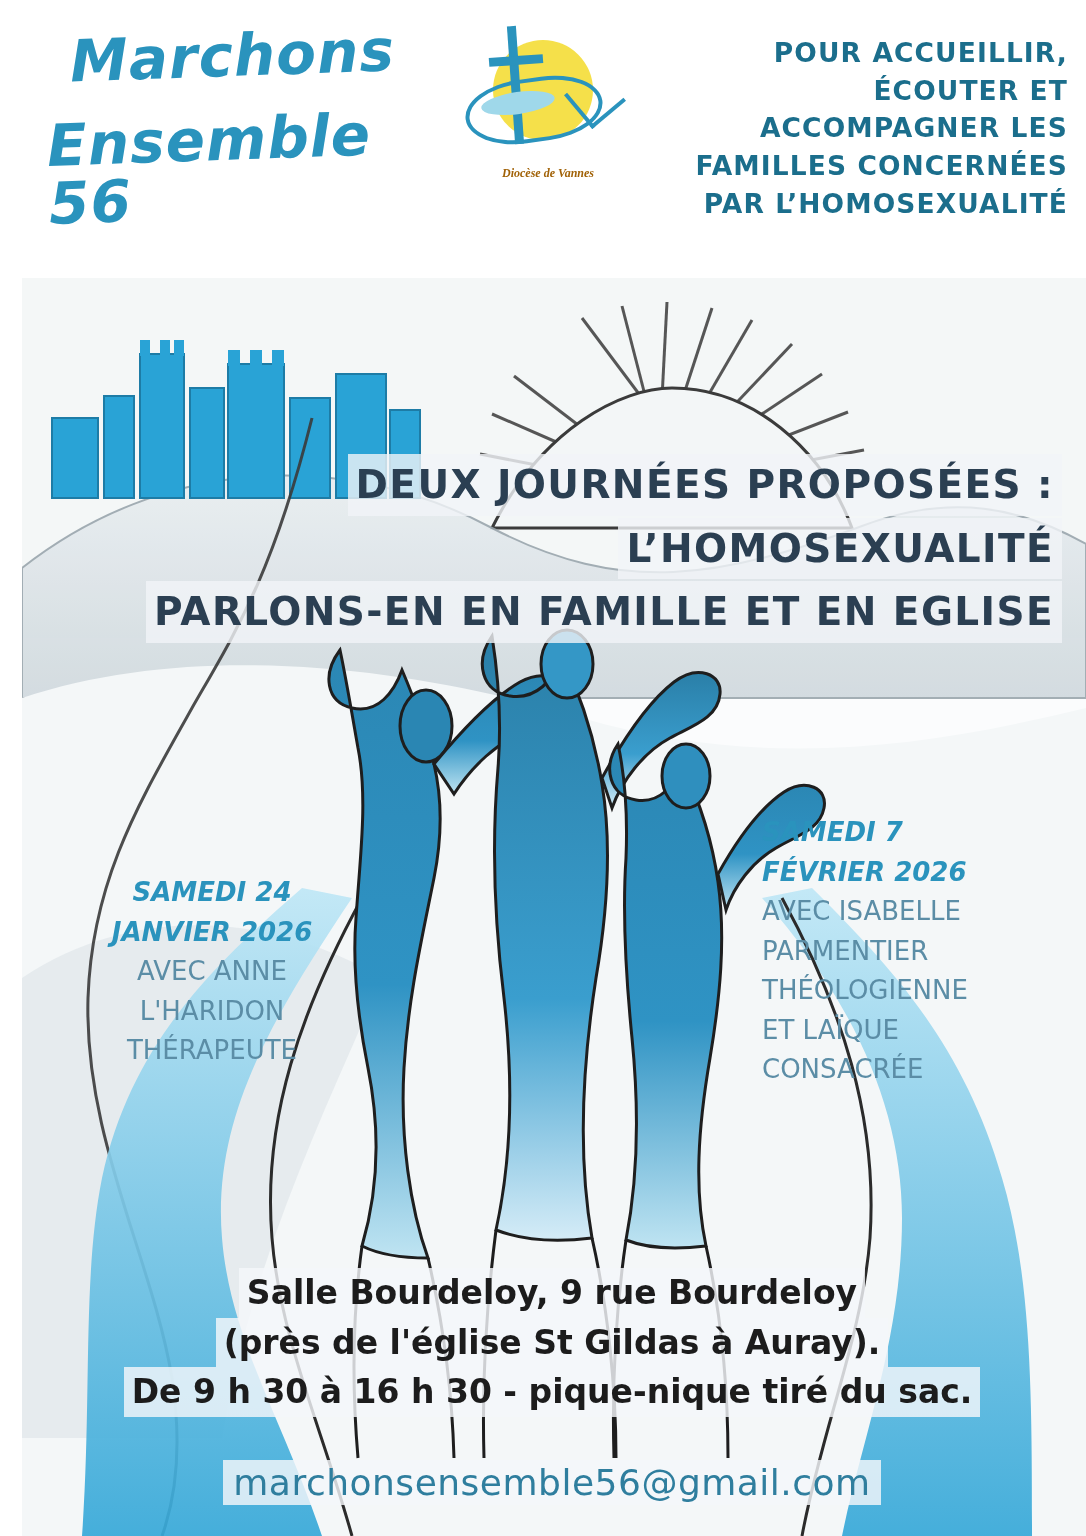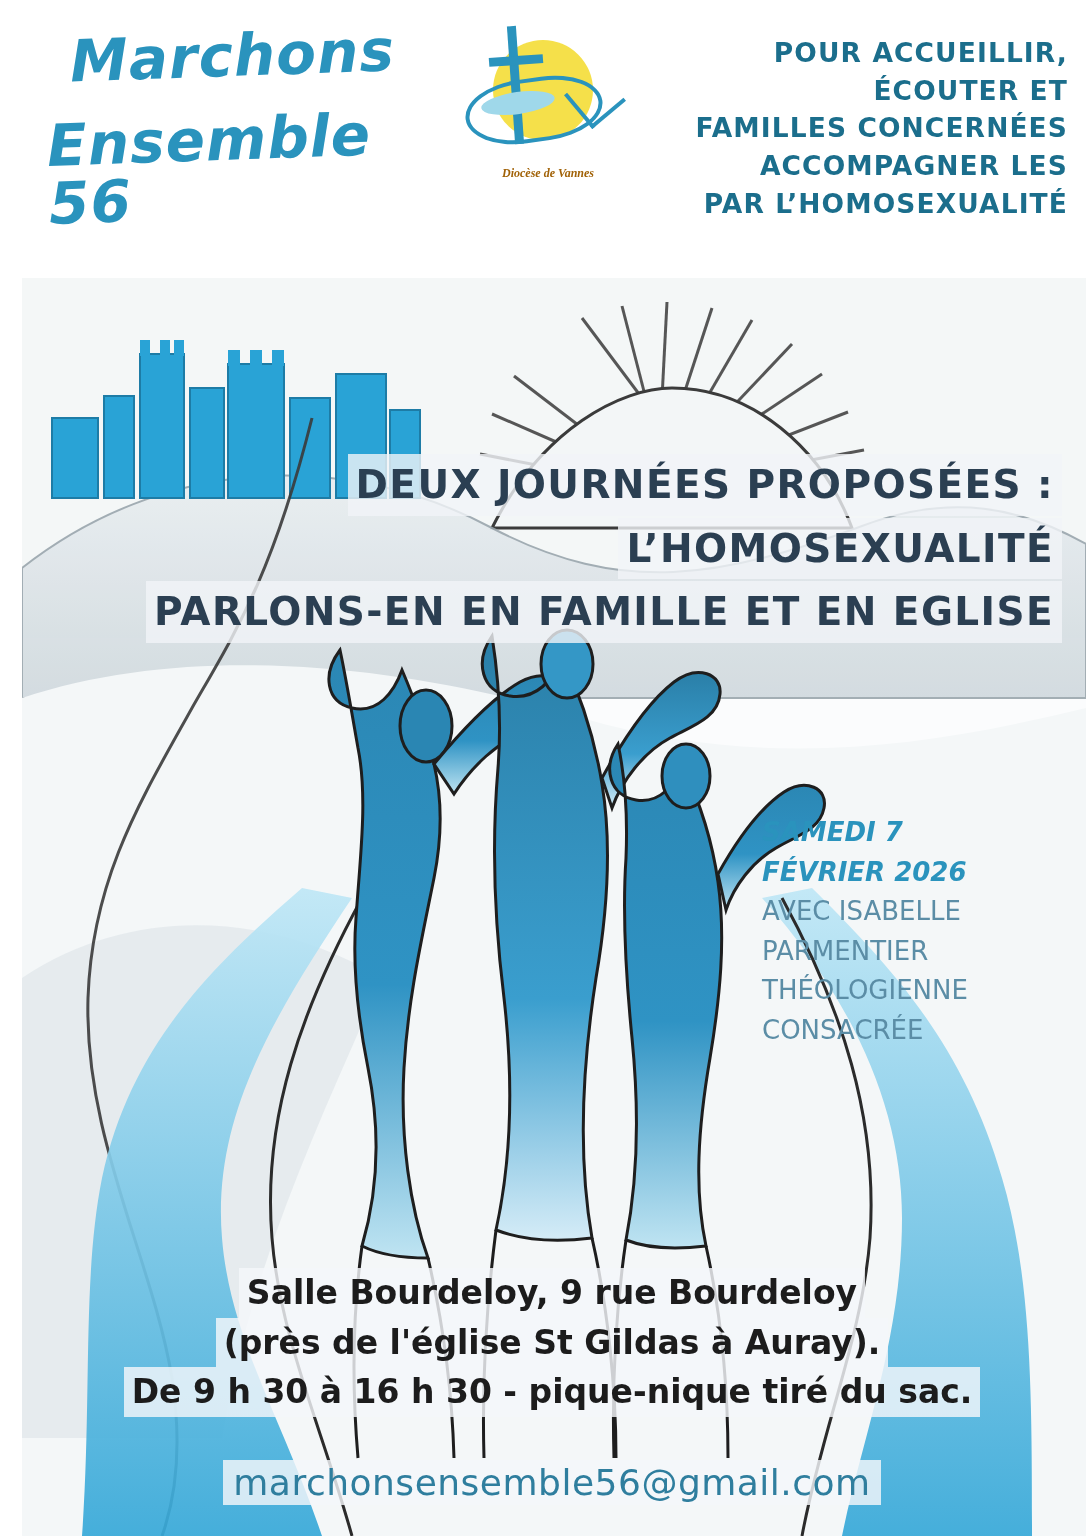--- a/index.html
+++ b/index.html
@@ -228,22 +228,22 @@
     <div class="logo-cross-h"></div>
     <div class="logo-fish"></div>
     <div class="logo-fish-inner"></div>
     <div class="logo-tail"></div>
     <div class="logo-caption">Diocèse de Vannes</div>
   </div>
 
   <div class="tagline">
     <div>POUR ACCUEILLIR,</div>
     <div>ÉCOUTER ET</div>
+    <div>ACCOMPAGNER LES</div>
     <div>FAMILLES CONCERNÉES</div>
-    <div>ACCOMPAGNER LES</div>
     <div>PAR L’HOMOSEXUALITÉ</div>
   </div>
 </div>
 
 <div class="poster">
 
   <svg width="1064" height="1258" viewBox="0 0 1064 1258">
     <defs>
       <linearGradient id="gWater" x1="0" y1="0" x2="0" y2="1">
         <stop offset="0%" stop-color="#bfe7f6"></stop>
@@ -347,27 +347,35 @@
     <path d="M 684 968 C 700 1040 706 1110 706 1180" fill="none" stroke="#1e1e1e" stroke-width="3"></path>
     <path d="M 604 962 C 594 1030 590 1110 592 1180" fill="none" stroke="#1e1e1e" stroke-width="3"></path>
   </svg>
 
   <div class="headline">
     <div><span>DEUX JOURNÉES PROPOSÉES :</span></div>
     <div><span>L’HOMOSEXUALITÉ</span></div>
     <div><span>PARLONS-EN EN FAMILLE ET EN EGLISE</span></div>
   </div>
 
+  <div class="speaker speaker-left">
+    <div class="date">SAMEDI 24</div>
+    <div class="date">JANVIER 2026</div>
+    <div>AVEC  ANNE</div>
+    <div>L'HARIDON</div>
+    <div>THÉRAPEUTE</div>
+  </div>
 
   <div class="speaker speaker-right">
     <div class="date">SAMEDI 7</div>
     <div class="date">FÉVRIER 2026</div>
     <div>AVEC ISABELLE</div>
     <div>PARMENTIER</div>
     <div>THÉOLOGIENNE</div>
+    <div>ET LAÏQUE</div>
     <div>CONSACRÉE</div>
   </div>
 
   <div class="venue">
     <div><span>Salle Bourdeloy, 9 rue Bourdeloy</span></div>
     <div><span>(près de l'église St Gildas à Auray).</span></div>
     <div><span>De 9 h 30 à 16 h 30 - pique-nique tiré du sac.</span></div>
   </div>
 
   <div class="email">

